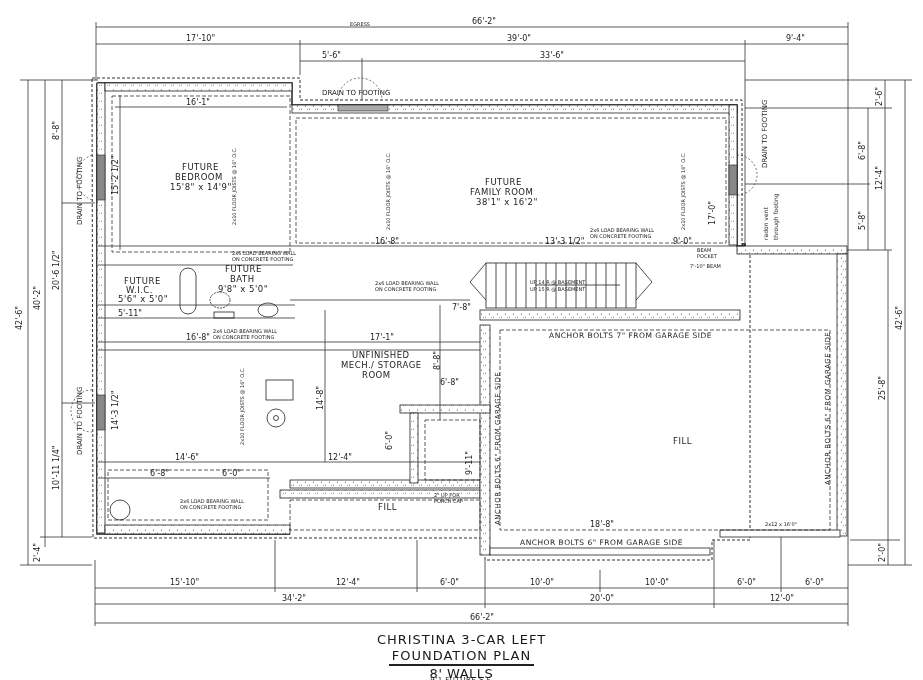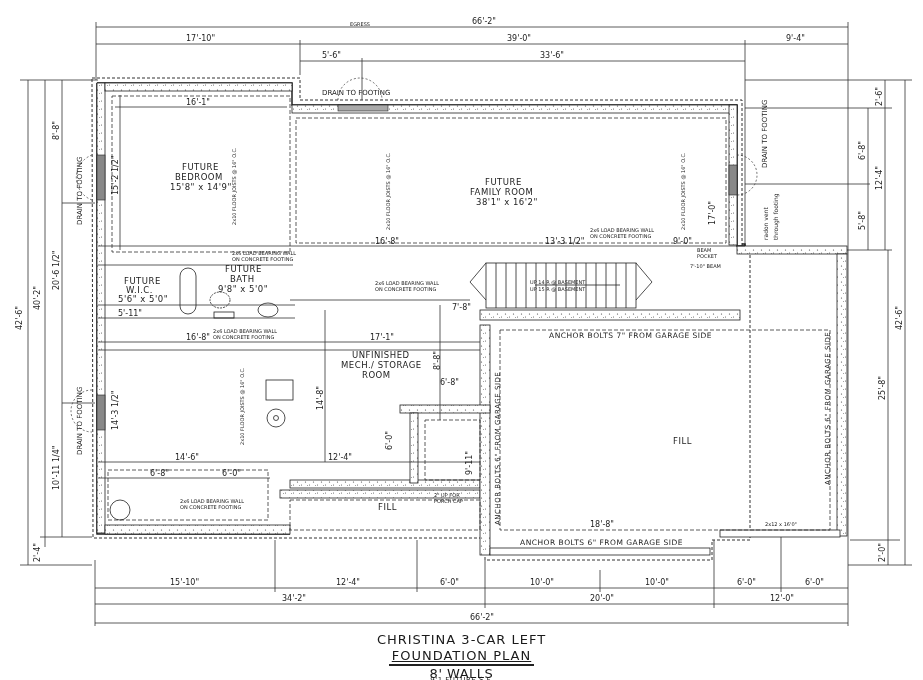--- a/index.html
+++ b/index.html
@@ -4,21 +4,21 @@
 <style>
   html,body{margin:0;padding:0;background:#ffffff;}
   body{width:923px;height:680px;overflow:hidden;position:relative;font-family:"DejaVu Sans",sans-serif;color:#1a1a1a;}
   svg{position:absolute;left:0;top:0;}
   .t{font-family:"DejaVu Sans",sans-serif;fill:#222;}
   .dim{font-size:8px;}
   .room{font-size:8.5px;letter-spacing:0.5px;}
   .note{font-size:5px;}
   .title{position:absolute;left:0;width:923px;text-align:center;font-family:"DejaVu Sans",sans-serif;color:#1a1a1a;}
   .title1{top:632px;font-size:13px;letter-spacing:1px;}
-  .title2{top:648px;font-size:13px;letter-spacing:1px;text-decoration:underline;}
+  .title2{top:648px;font-size:13px;letter-spacing:1px;}
   .title2 span{border-bottom:2px solid #222;padding:0 3px 1px;}
   .title3{top:666px;font-size:13px;letter-spacing:0.5px;}
   .title4{top:676px;font-size:7px;letter-spacing:0.5px;}
 </style>
 </head>
 <body>
 
 <svg width="923" height="680" viewBox="0 0 923 680" xmlns="http://www.w3.org/2000/svg">
   <defs>
     <pattern id="conc" width="8" height="8" patternUnits="userSpaceOnUse">

